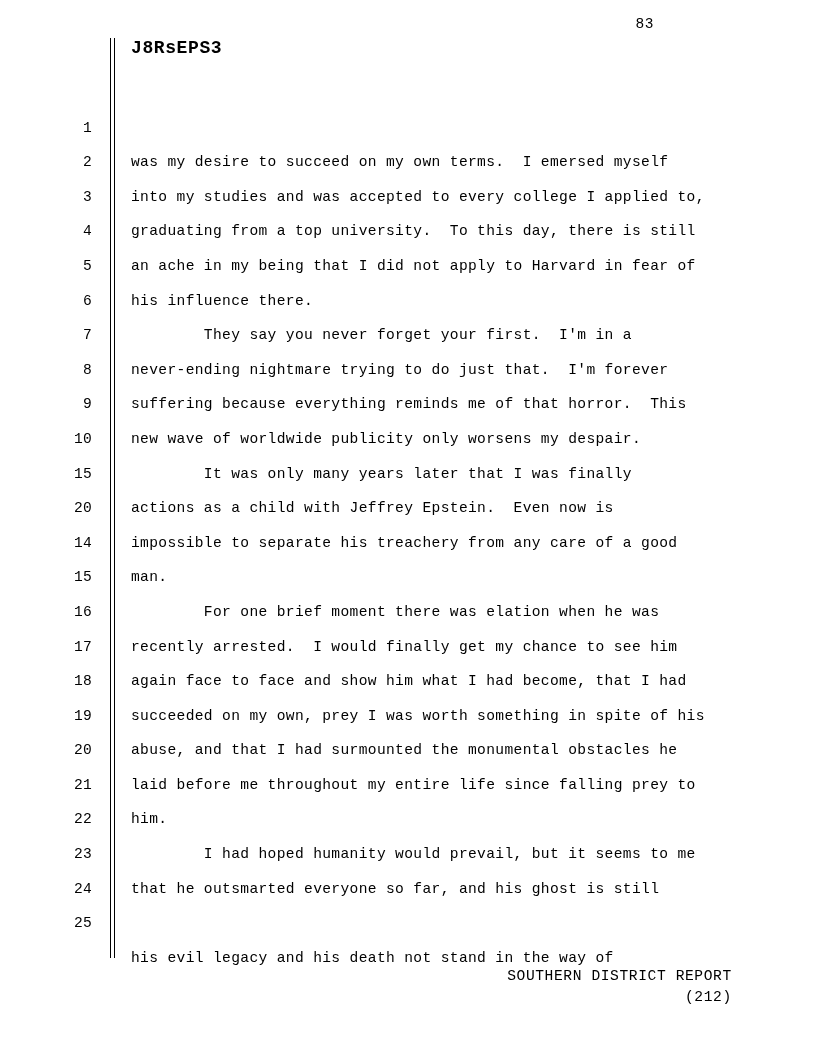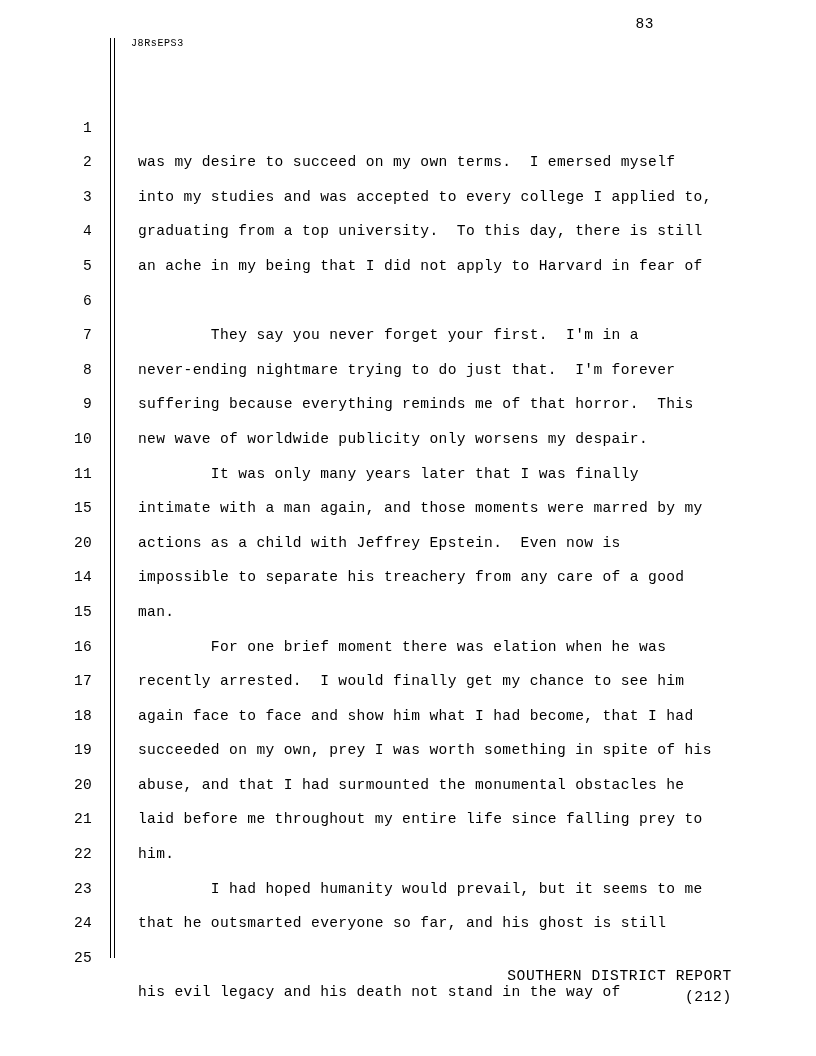--- a/index.html
+++ b/index.html
@@ -22,22 +22,23 @@
     position: absolute;
     top: 16px;
     right: 78px;
     font-size: 14.5px;
     letter-spacing: 0.5px;
   }
   .doc-id {
     position: absolute;
     top: 38px;
     left: 131px;
-    font-size: 10px;
+    font-size: 18px;
     letter-spacing: 0.6px;
+    font-weight: bold;
   }
   
   .rule {
     position: absolute;
     top: 38px;
     width: 1px;
     height: 920px;
     background: #000000;
   }
   .rule.r1 { left: 110px; }
@@ -66,21 +67,21 @@
   .line .num {
     position: absolute;
     left: 60px;
     width: 32px;
     text-align: right;
     font-size: 14.6px;
     letter-spacing: 0.3px;
   }
   .line .txt {
     position: absolute;
-    left: 138px;
+    left: 131px;
     white-space: pre;
   }
   .footer {
     position: absolute;
     left: 0;
     top: 966px;
     width: 816px;
     text-align: right;
     font-size: 14.6px;
     letter-spacing: 0.6px;
@@ -111,44 +112,41 @@
     <div class="line">
       <span class="num">3</span>
       <span class="txt">graduating from a top university.  To this day, there is still</span>
     </div>
     <div class="line">
       <span class="num">4</span>
       <span class="txt">an ache in my being that I did not apply to Harvard in fear of</span>
     </div>
     <div class="line">
       <span class="num">5</span>
+      <span class="txt">his influence there.</span>
     </div>
     <div class="line">
       <span class="num">6</span>
       <span class="txt">        They say you never forget your first.  I'm in a</span>
     </div>
     <div class="line">
       <span class="num">7</span>
       <span class="txt">never-ending nightmare trying to do just that.  I'm forever</span>
     </div>
     <div class="line">
       <span class="num">8</span>
       <span class="txt">suffering because everything reminds me of that horror.  This</span>
     </div>
     <div class="line">
       <span class="num">9</span>
       <span class="txt">new wave of worldwide publicity only worsens my despair.</span>
     </div>
     <div class="line">
       <span class="num">10</span>
       <span class="txt">        It was only many years later that I was finally</span>
-    </div>
-    <div class="line">
-      <span class="num">11</span>
-      <span class="txt">intimate with a man again, and those moments were marred by my</span>
     </div>
     <div class="line">
       <span class="num">15</span>
       <span class="txt">actions as a child with Jeffrey Epstein.  Even now is</span>
     </div>
     <div class="line">
       <span class="num">20</span>
       <span class="txt">impossible to separate his treachery from any care of a good</span>
     </div>
     <div class="line">

